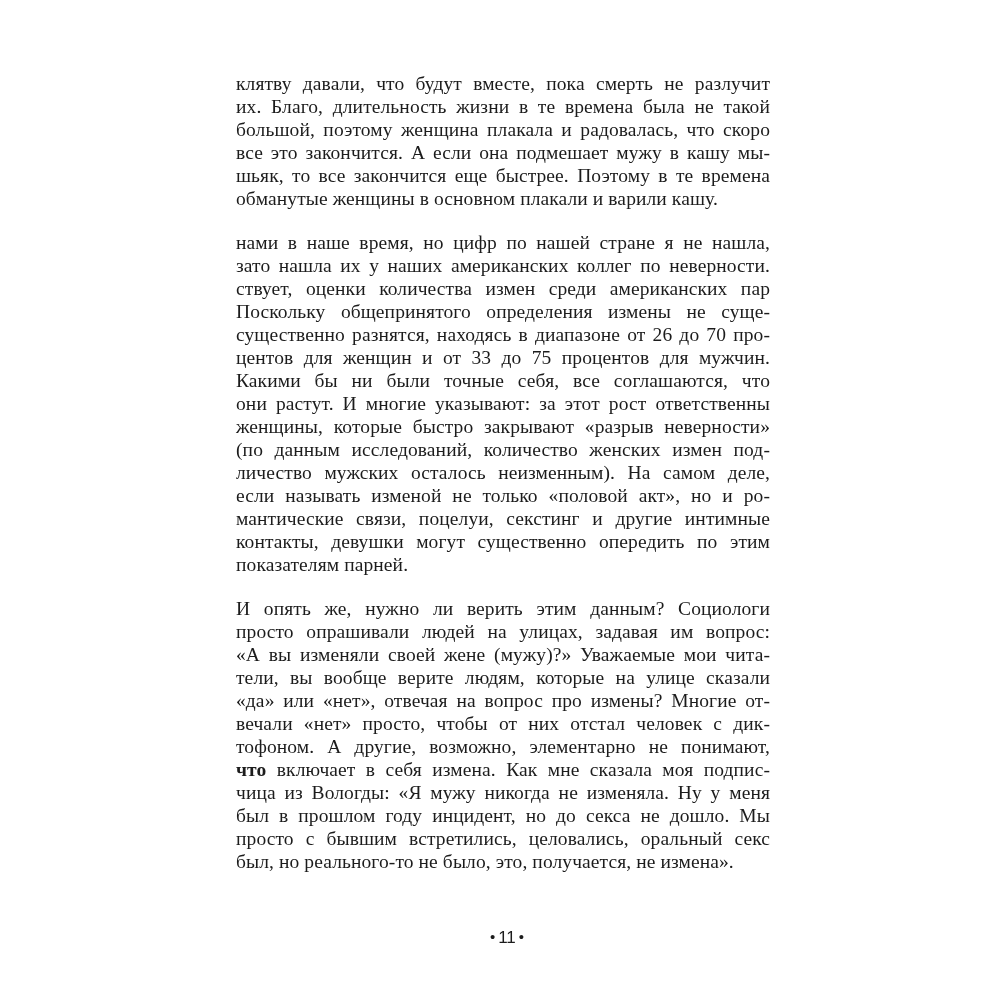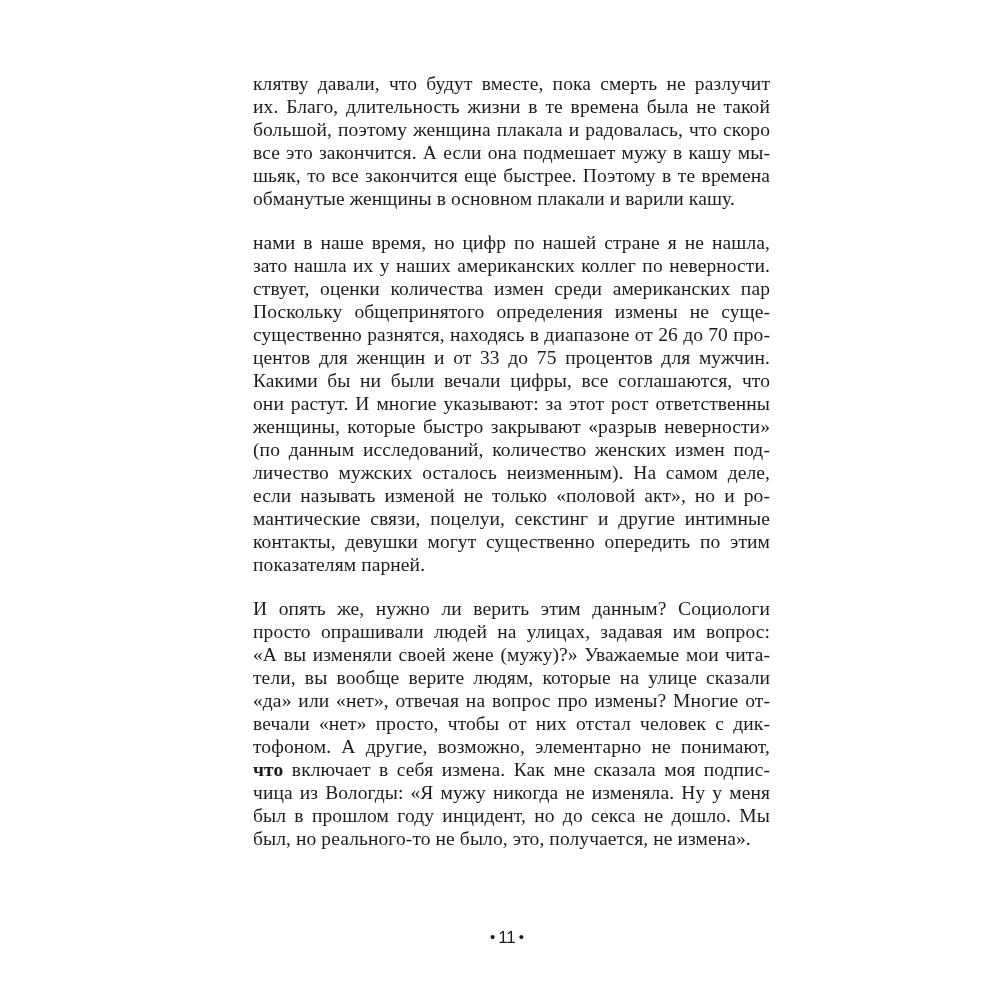--- a/index.html
+++ b/index.html
@@ -20,21 +20,21 @@
     inset: 0;
     background: #ffffff;
   }
   .page-text {
     position: absolute;
     left: 236px;
     top: 72px;
     width: 534px;
   }
   .para {
-    margin: 0 0 21px 17px;
+    margin: 0 0 21px 0;
   }
   .line {
     font-size: 19.5px;
     line-height: 23px;
     letter-spacing: 0.1px;
     text-align: justify;
     text-align-last: justify;
     white-space: normal;
   }
   .line.last {
@@ -76,21 +76,21 @@
       <div class="line last">обманутые женщины в основном плакали и варили кашу.</div>
     </div>
 
     <div class="para">
       <div class="line">нами в наше время, но цифр по нашей стране я не нашла,</div>
       <div class="line">зато нашла их у наших американских коллег по неверности.</div>
       <div class="line">ствует, оценки количества измен среди американских пар</div>
       <div class="line">Поскольку общепринятого определения измены не суще-</div>
       <div class="line">существенно разнятся, находясь в диапазоне от 26 до 70 про-</div>
       <div class="line">центов для женщин и от 33 до 75 процентов для мужчин.</div>
-      <div class="line">Какими бы ни были вечали цифры, все соглашаются, что</div>
+      <div class="line">Какими бы ни были точные себя, все соглашаются, что</div>
       <div class="line">они растут. И многие указывают: за этот рост ответственны</div>
       <div class="line">женщины, которые быстро закрывают «разрыв неверности»</div>
       <div class="line">(по данным исследований, количество женских измен под-</div>
       <div class="line">личество мужских осталось неизменным). На самом деле,</div>
       <div class="line">если называть изменой не только «половой акт», но и ро-</div>
       <div class="line">мантические связи, поцелуи, секстинг и другие интимные</div>
       <div class="line">контакты, девушки могут существенно опередить по этим</div>
       <div class="line last">показателям парней.</div>
     </div>
 
@@ -98,20 +98,21 @@
       <div class="line">И опять же, нужно ли верить этим данным? Социологи</div>
       <div class="line">просто опрашивали людей на улицах, задавая им вопрос:</div>
       <div class="line">«А вы изменяли своей жене (мужу)?» Уважаемые мои чита-</div>
       <div class="line">тели, вы вообще верите людям, которые на улице сказали</div>
       <div class="line">«да» или «нет», отвечая на вопрос про измены? Многие от-</div>
       <div class="line">вечали «нет» просто, чтобы от них отстал человек с дик-</div>
       <div class="line">тофоном. А другие, возможно, элементарно не понимают,</div>
       <div class="line"><span class="bold">что</span><span> включает в себя измена. Как мне сказала моя подпис-</span></div>
       <div class="line">чица из Вологды: «Я мужу никогда не изменяла. Ну у меня</div>
       <div class="line">был в прошлом году инцидент, но до секса не дошло. Мы</div>
+      <div class="line">просто с бывшим встретились, целовались, оральный секс</div>
       <div class="line last">был, но реального-то не было, это, получается, не измена».</div>
     </div>
 
   </div>
 
   <div class="page-number"><span class="dot">•</span><span>11</span><span class="dot">•</span></div>
 
 </div>
 
 </body></html>

